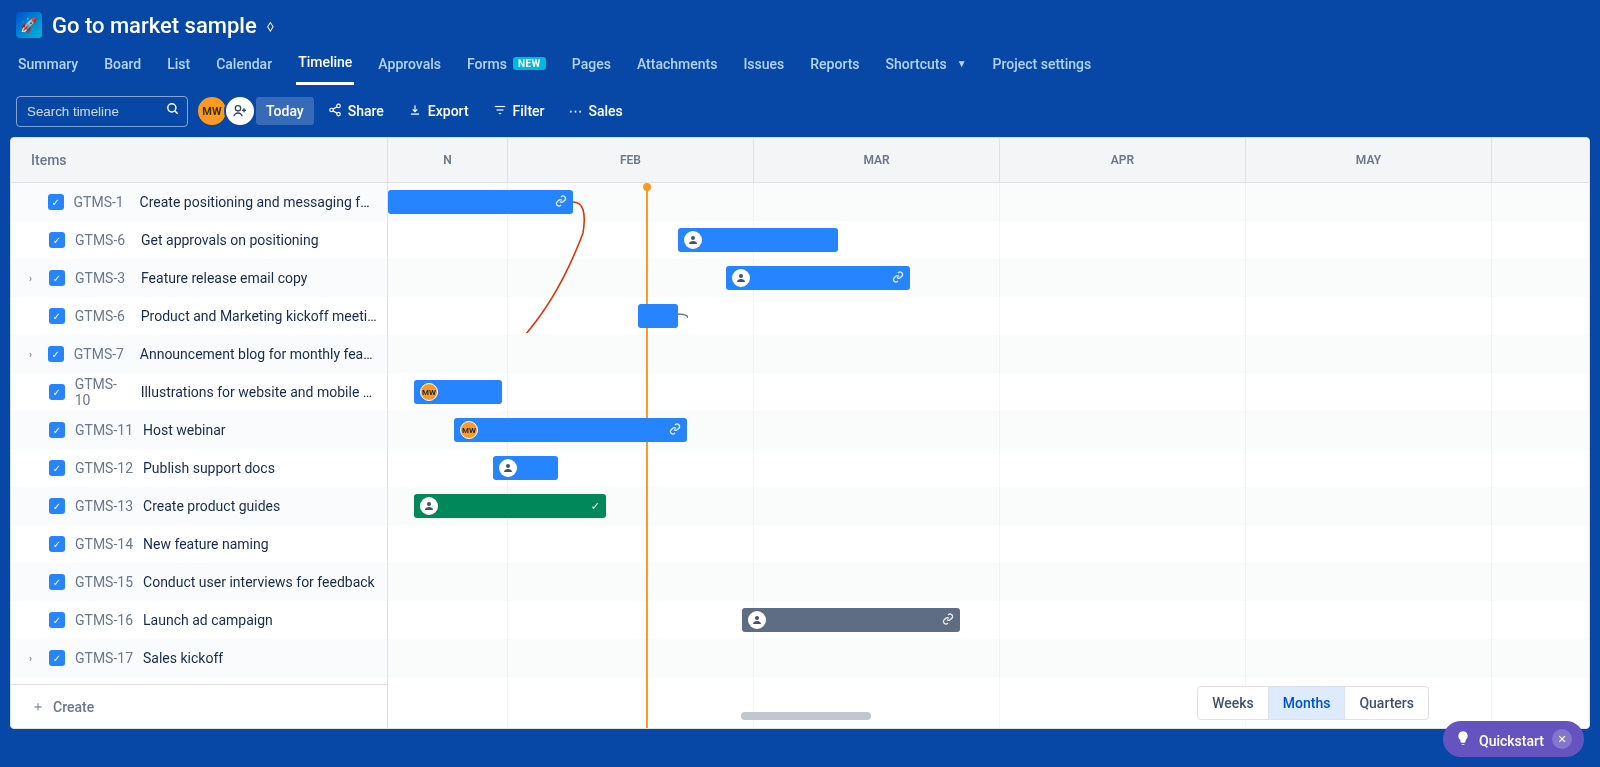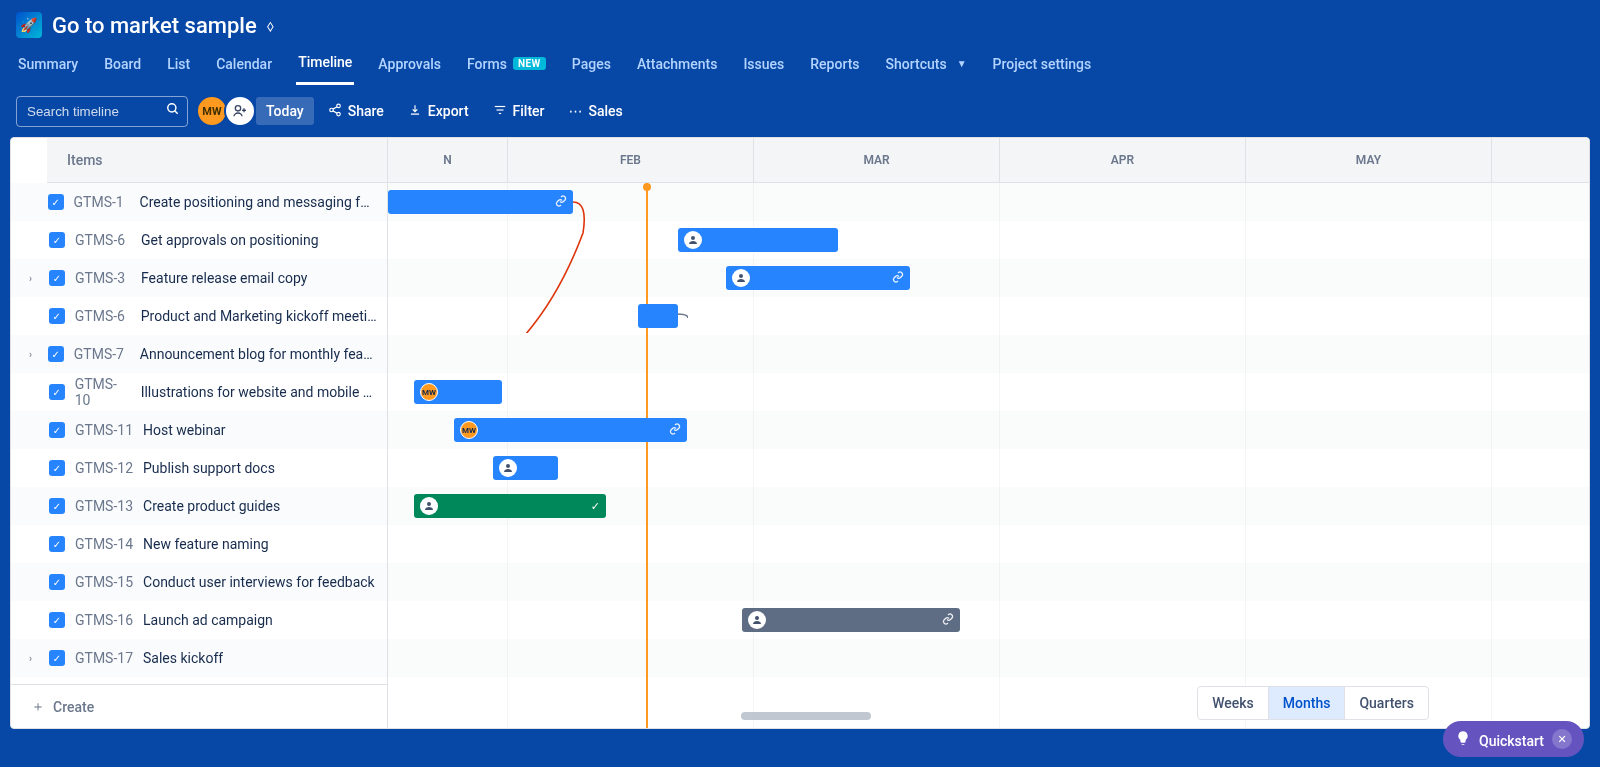--- a/index.html
+++ b/index.html
@@ -27,21 +27,21 @@
 .av { width:32px; height:32px; border-radius:50%; display:flex;align-items:center;justify-content:center; font-size:11px; font-weight:700; border:2px solid #0747a6; margin-left:-4px;}
 .av.mw { background:#ff991f; color:#403000;}
 .av.add { background:#fff; color:#344563;}
 .toolbar-right { display:flex; gap: 4px; align-items:center;}
 .tbtn { color:#fff; padding:6px 10px; border-radius:3px; display:flex; align-items:center; gap:6px; font-weight:500; cursor:pointer;}
 .tbtn.today { background: rgba(255,255,255,0.2);}
 
 .main { background:#fff; margin:0 10px 10px 10px; border-radius:4px; height: 592px; position:relative; overflow:hidden; border:1px solid #dfe1e6;}
 .grid { display:flex; height:100%;}
 .left-col { width:377px; border-right:1px solid #dfe1e6; display:flex; flex-direction:column;}
-.left-head { height:45px; border-bottom:1px solid #dfe1e6; display:flex;align-items:center; padding:0 20px; color:#6b778c; font-weight:500; background:#f4f5f7;margin-left:36px;}
+.left-head { height:45px; border-bottom:1px solid #dfe1e6; display:flex;align-items:center; padding:0 20px; color:#6b778c; font-weight:500; background:#f4f5f7;}
 .rows { flex:1; overflow:hidden;}
 .row { height:38px; display:flex; align-items:center; padding: 0 10px 0 18px; gap:10px; border-bottom: 0px solid transparent;}
 .row:nth-child(odd){ background:#fafbfc;}
 .expand { width:10px; color:#6b778c; font-size:10px;}
 .chk { width:16px; height:16px; background:#2684ff; border-radius:3px; color:#fff; display:flex;align-items:center;justify-content:center; font-size:10px; flex-shrink:0;}
 .key { color:#6b778c; min-width:56px;}
 .summ { color:#172b4d; white-space:nowrap; overflow:hidden; text-overflow:ellipsis;}
 .create-row { height:44px; display:flex;align-items:center; padding:0 20px; gap:8px; color:#6b778c; border-top:1px solid #dfe1e6; font-weight:500;}
 
 .right-col { flex:1; position:relative; overflow:hidden;}

